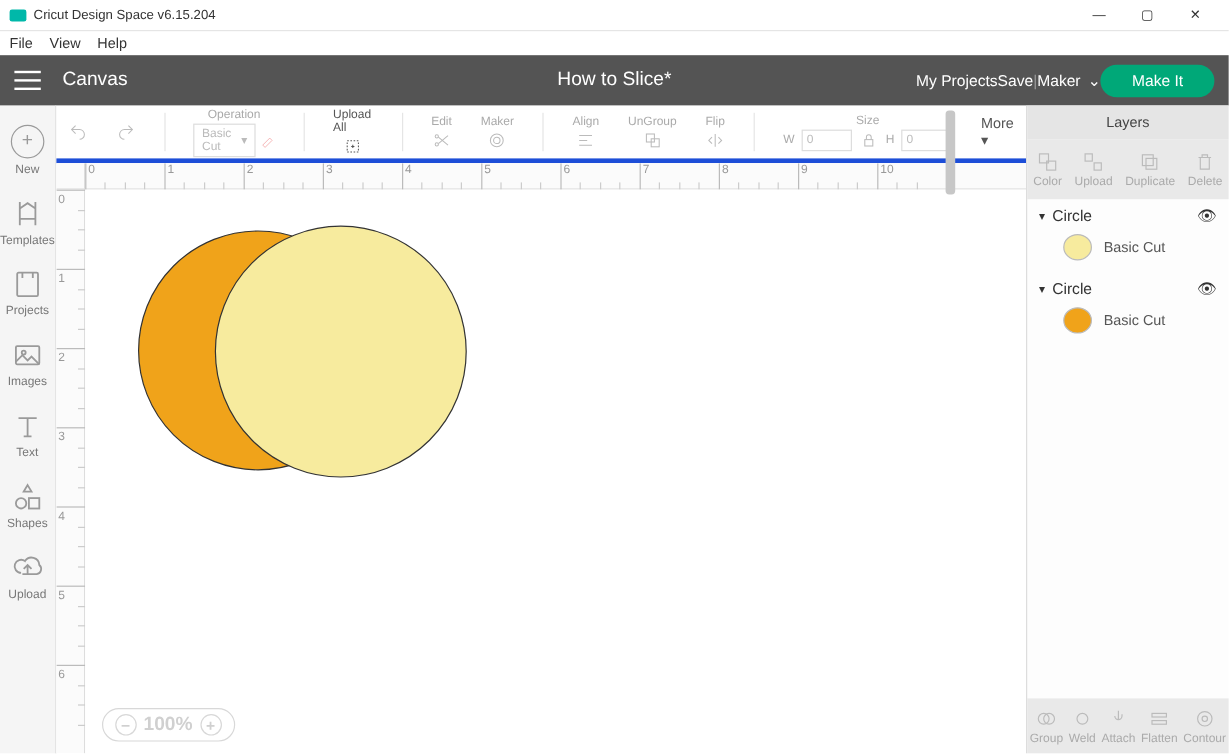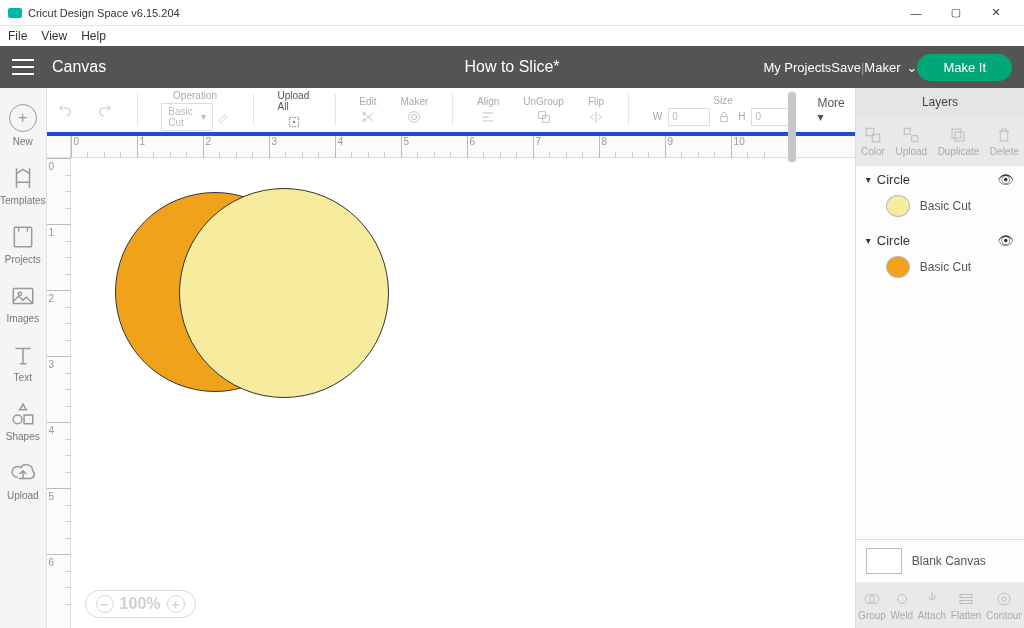--- a/index.html
+++ b/index.html
@@ -388,24 +388,20 @@
             <span class="chev">▾</span>
             <span>Circle</span>
             <span class="eye">👁</span>
           </div>
           <div class="layer-sub">
             <div class="swatch" style="background:#f0a31a"></div>
             <span>Basic Cut</span>
           </div>
         </div>
       </div>
-    <div class="blank-canvas">
-      <div class="bc-sw"></div>
-      <span>Blank Canvas</span>
-    </div>
     <div class="bottom-actions">
       <div class="act">
         <svg viewBox="0 0 24 24">
             <circle cx="9" cy="12" r="6"></circle>
             <circle cx="15" cy="12" r="6"></circle>
           </svg>
         <span>Group</span>
       </div>
       <div class="act">
         <svg viewBox="0 0 24 24">

